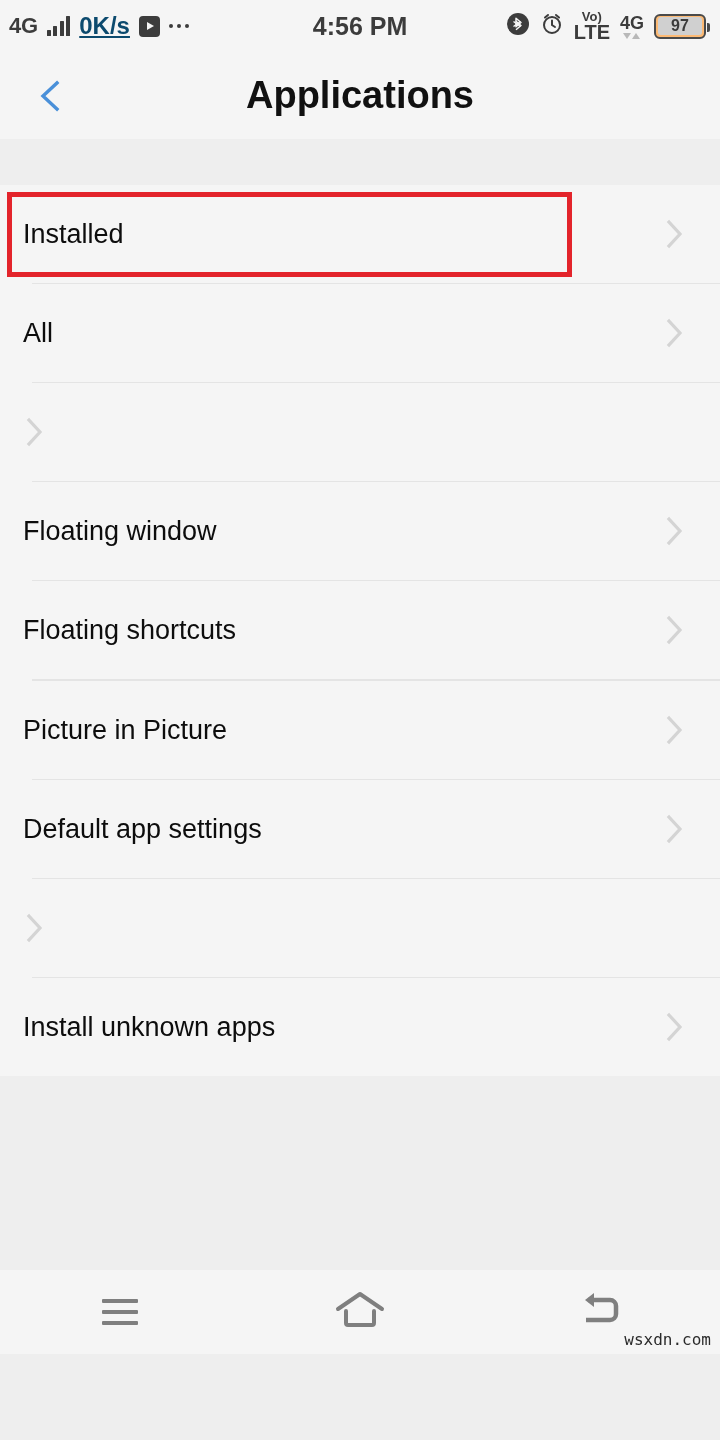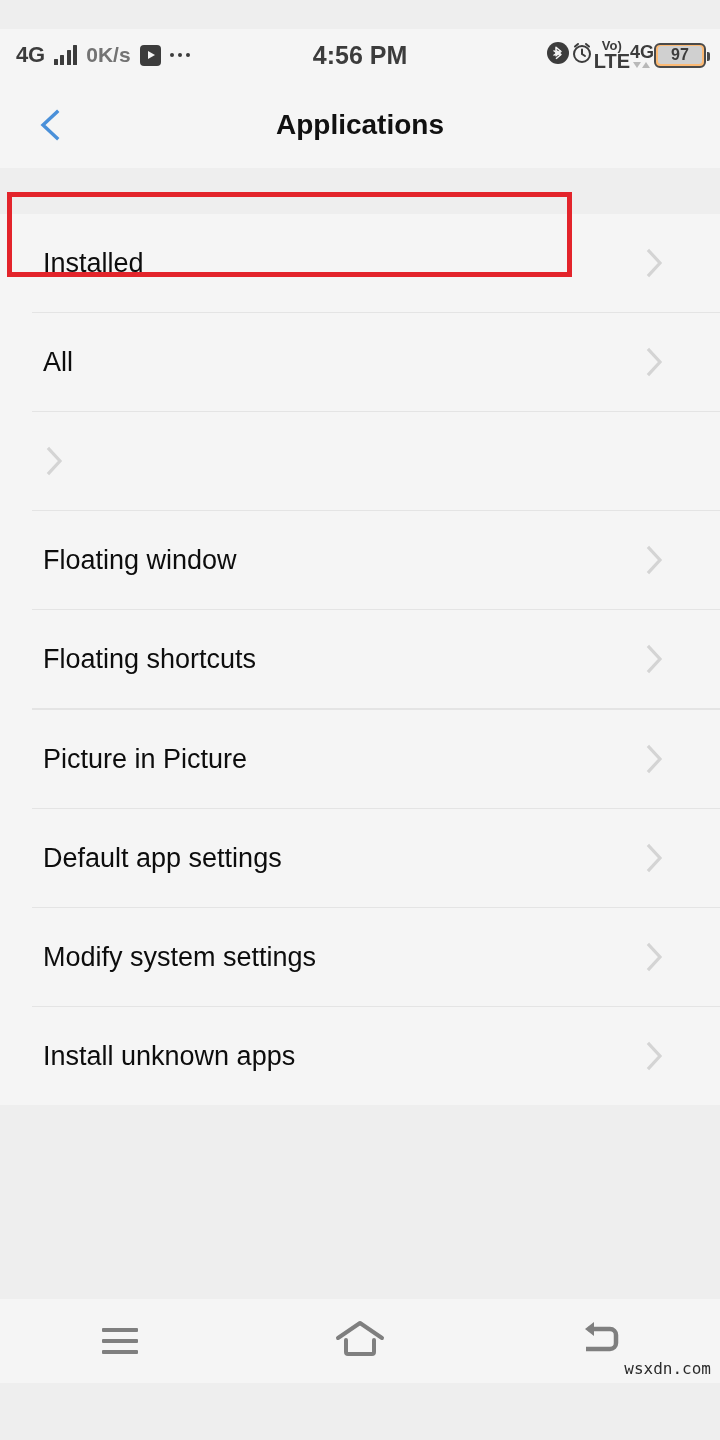--- a/index.html
+++ b/index.html
@@ -13,34 +13,34 @@
     font-family: "Liberation Sans", sans-serif;
     overflow: hidden;
     position: relative;
   }
 
   
   .status-bar {
     height: 52px;
     background: #f5f5f5;
     display: flex;
-    padding: 0 16px;
+    padding: 0 9px;
     box-sizing: border-box;
     position: relative;
-    margin-top: 29px;
   }
   .status-left {
     display: flex;
     align-items: center;
     gap: 9px;
     flex: 0 0 auto;
   }
   .status-right {
     display: flex;
     align-items: center;
+    gap: 10px;
     position: absolute;
     right: 14px;
     top: 0;
     height: 52px;
   }
   .status-center {
     position: absolute;
     left: 0; right: 0; top: 0;
     height: 52px;
     display: flex;
@@ -69,23 +69,24 @@
     display: block;
     width: 4px;
     background: #3c3c3c;
     border-radius: 0.5px;
   }
   .signal-bars i:nth-child(1) { height: 6px; }
   .signal-bars i:nth-child(2) { height: 10px; }
   .signal-bars i:nth-child(3) { height: 15px; }
   .signal-bars i:nth-child(4) { height: 20px; }
   .speed {
-    font-size: 21px;
-    font-weight: bold;
-    color: #737373;
+    font-size: 24px;
+    font-weight: bold;
+    color: #0c4a6e;
+    text-decoration: underline;
   }
   .play-icon {
     width: 21px;
     height: 21px;
     background: #3c3c3c;
     border-radius: 4px;
     display: flex;
     align-items: center;
     justify-content: center;
   }
@@ -193,40 +194,40 @@
     height: 34px;
     display: flex;
     align-items: center;
     justify-content: center;
     cursor: pointer;
   }
   .back-chevron svg { display: block; }
   .app-title {
     width: 100%;
     text-align: center;
-    font-size: 28px;
+    font-size: 38px;
     font-weight: bold;
     color: #111111;
   }
 
   
   .spacer {
     height: 46px;
     background: #eeeeee;
   }
 
   
   .list-panel {
     background: #f5f5f5;
   }
   .list-row {
     height: 98px;
     display: flex;
     align-items: center;
-    padding: 0 43px;
+    padding: 0 23px;
     box-sizing: border-box;
     position: relative;
     cursor: pointer;
   }
   .list-row .label {
     font-size: 27px;
     color: #0d0d0d;
     flex: 1;
   }
   .row-chevron {
@@ -424,21 +425,20 @@
     <div class="list-row">
       <span class="label">Default app settings</span>
       <span class="row-chevron">
         <svg width="20" height="30" viewBox="0 0 20 30">
           <path d="M5 3l11 12L5 27" fill="none" stroke="#d4d4d4" stroke-width="3.2" stroke-linecap="square"></path>
         </svg>
       </span>
     </div>
     <div class="divider"></div>
     <div class="list-row">
-      <span class="label">Modify system settings</span>
       <span class="row-chevron">
         <svg width="20" height="30" viewBox="0 0 20 30">
           <path d="M5 3l11 12L5 27" fill="none" stroke="#d4d4d4" stroke-width="3.2" stroke-linecap="square"></path>
         </svg>
       </span>
     </div>
     <div class="divider"></div>
     <div class="list-row">
       <span class="label">Install unknown apps</span>
       <span class="row-chevron">

